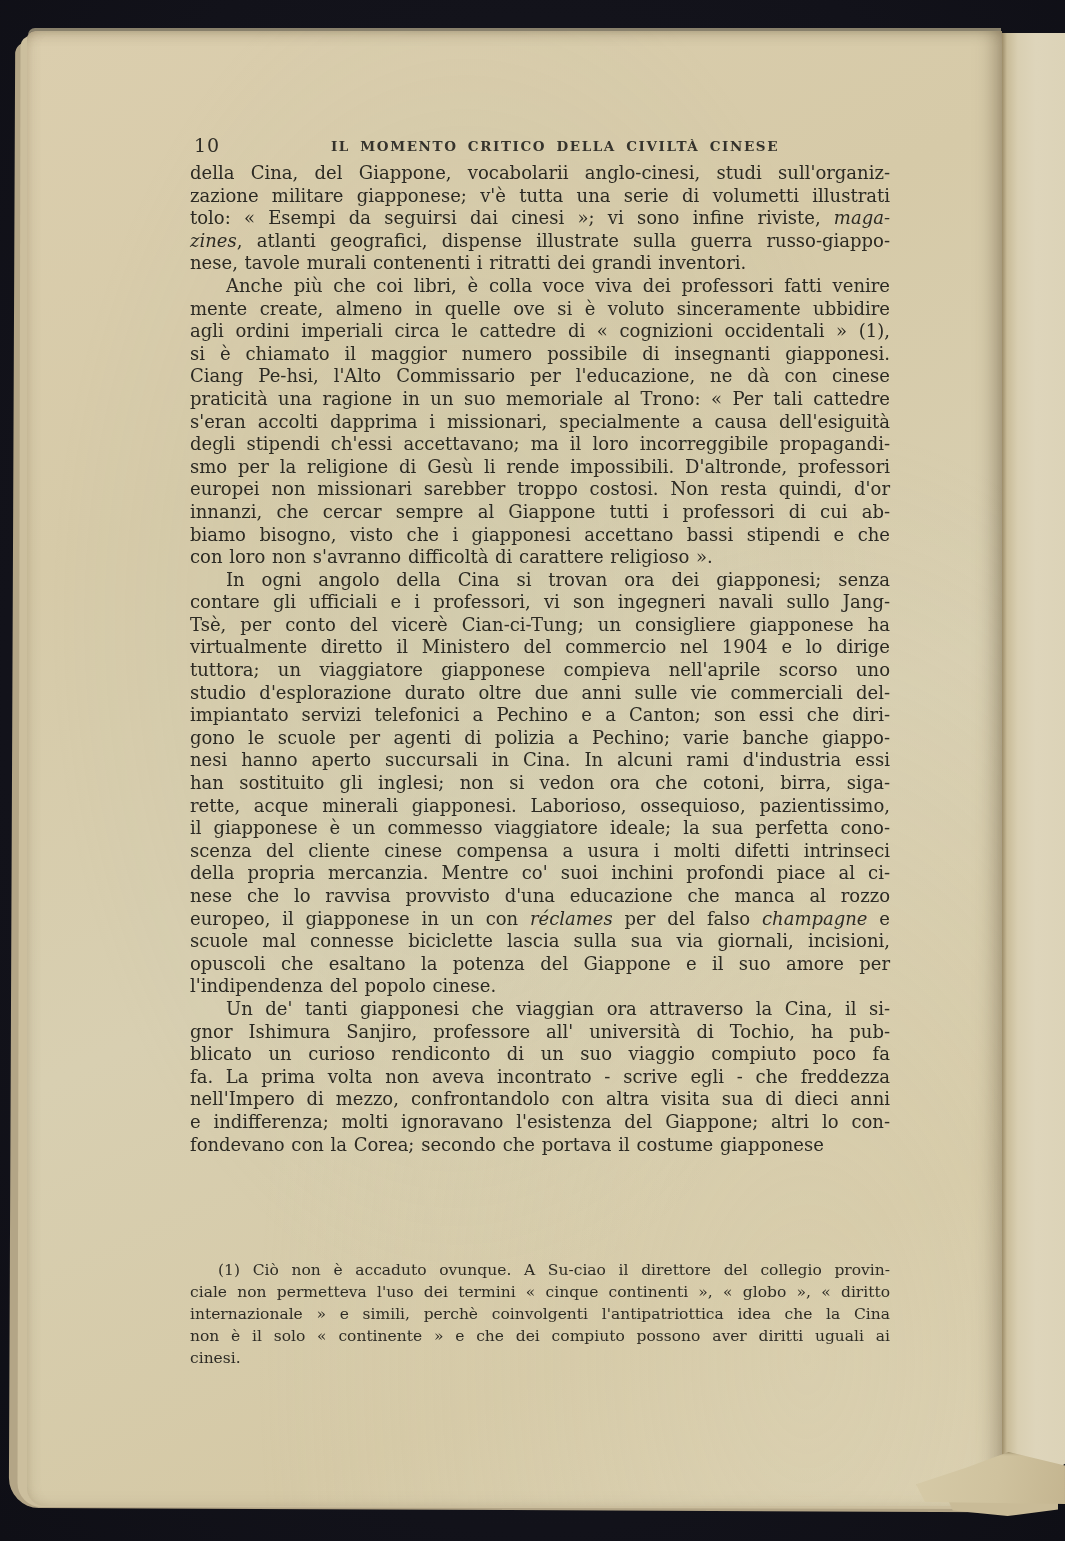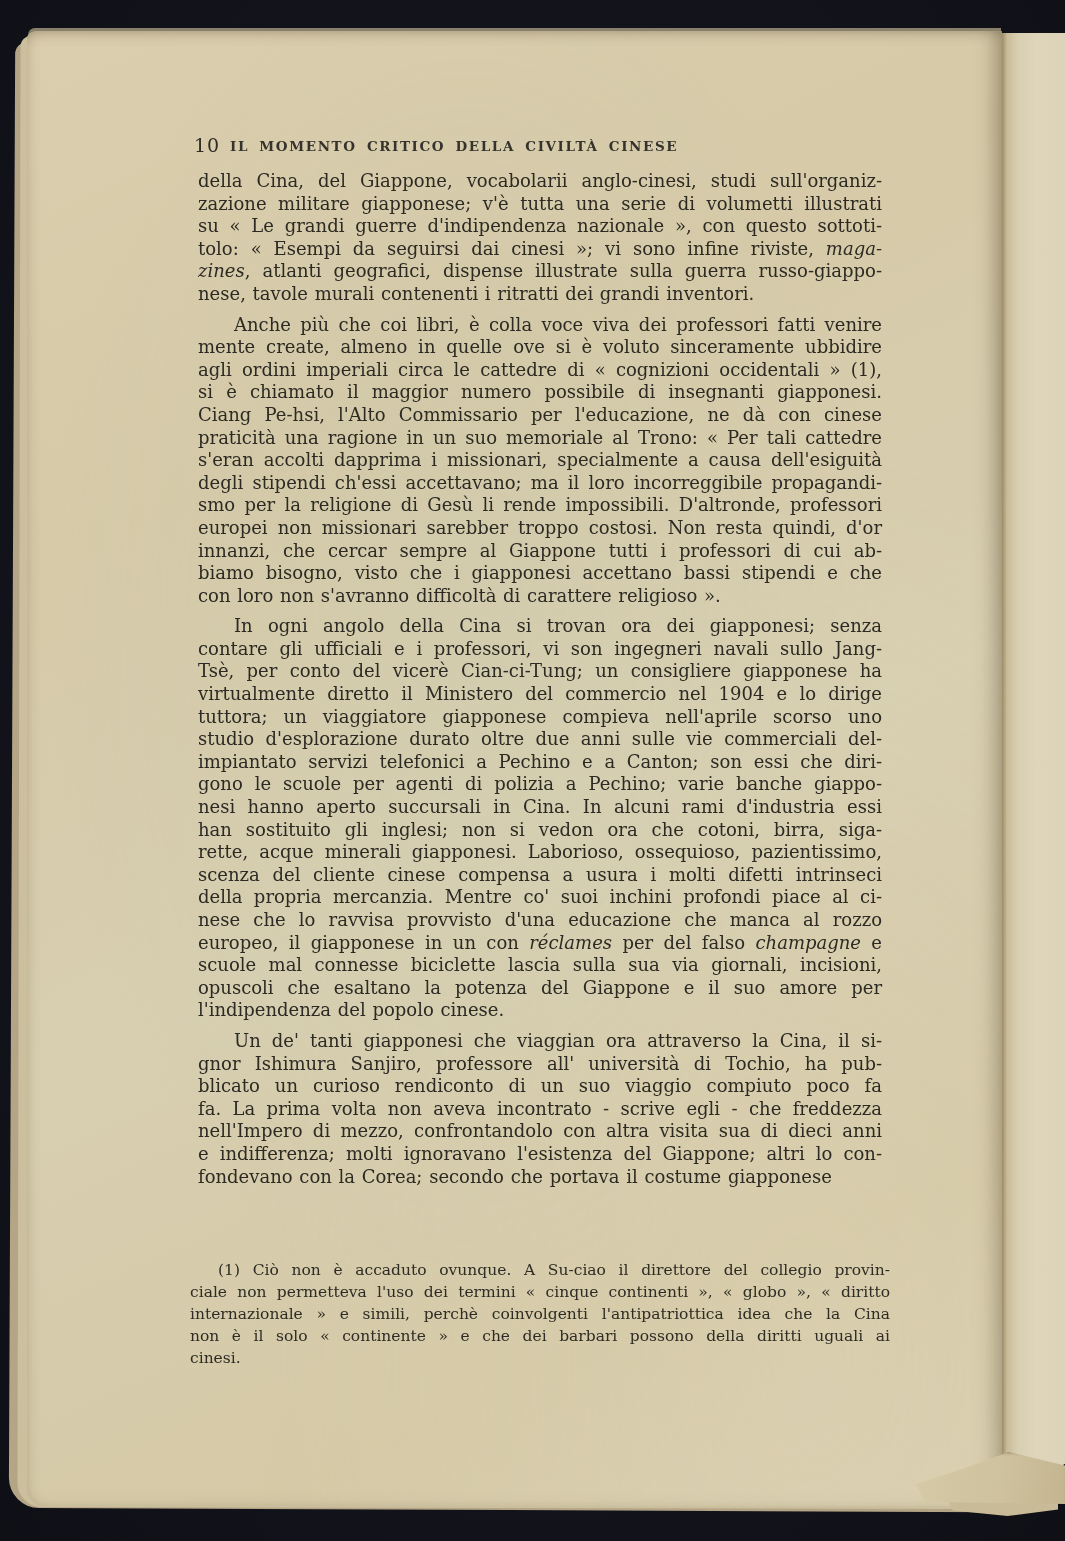--- a/index.html
+++ b/index.html
@@ -62,32 +62,33 @@
   }
 
   
   .header-row { position: absolute; left: 163px; top: 101px; width: 700px; height: 26px; }
   .page-num {
     position: absolute; left: 4px; top: 2px;
     font-size: 19px; color: #2f2d26; letter-spacing: 1px;
   }
   .running-header {
     position: absolute; left: 40px; right: 10px; top: 6px;
+    text-align: center;
     font-size: 13.5px; font-weight: bold; letter-spacing: 1.6px;
     color: #35332c;
     word-spacing: 4px;
   }
 
   .body-text {
     position: absolute; left: 163px; top: 131px; width: 700px;
     font-size: 18px; line-height: 22.6px;
     color: #2c2a23;
     word-spacing: 1px;
   }
-  .para { margin: 8px; }
+  .para { margin: 0; }
   .line { text-align: justify; text-align-last: justify; text-justify: inter-word; }
   .line.lastline { text-align-last: left; }
   .line.indent { padding-left: 36px; box-sizing: border-box; }
   .it { font-style: italic; }
 
   .footnote {
     position: absolute; left: 163px; top: 1229px; width: 700px;
     font-size: 15.5px; line-height: 21.9px;
     color: #2e2c25;
     word-spacing: 1px;
@@ -106,21 +107,20 @@
 
     <div class="header-row">
       <span class="page-num">10</span>
       <div class="running-header">IL MOMENTO CRITICO DELLA CIVILTÀ CINESE</div>
     </div>
 
     <div class="body-text">
         <div class="para">
           <div class="line"><span>della Cina, del Giappone, vocabolarii anglo-cinesi, studi sull'organiz-</span></div>
           <div class="line"><span>zazione militare giapponese; v'è tutta una serie di volumetti illustrati</span></div>
-          <div class="line"><span>su « Le grandi guerre d'indipendenza nazionale », con questo sottoti-</span></div>
           <div class="line"><span>tolo: « Esempi da seguirsi dai cinesi »; vi sono infine riviste, </span><span class="it">maga-</span></div>
           <div class="line"><span class="it">zines</span><span>, atlanti geografici, dispense illustrate sulla guerra russo-giappo-</span></div>
           <div class="line lastline"><span>nese, tavole murali contenenti i ritratti dei grandi inventori.</span></div>
         </div>
         <div class="para">
           <div class="line indent"><span>Anche più che coi libri, è colla voce viva dei professori fatti venire</span></div>
           <div class="line"><span>mente create, almeno in quelle ove si è voluto sinceramente ubbidire</span></div>
           <div class="line"><span>agli ordini imperiali circa le cattedre di « cognizioni occidentali » (1),</span></div>
           <div class="line"><span>si è chiamato il maggior numero possibile di insegnanti giapponesi.</span></div>
           <div class="line"><span>Ciang Pe-hsi, l'Alto Commissario per l'educazione, ne dà con cinese</span></div>
@@ -138,20 +138,21 @@
           <div class="line"><span>contare gli ufficiali e i professori, vi son ingegneri navali sullo Jang-</span></div>
           <div class="line"><span>Tsè, per conto del vicerè Cian-ci-Tung; un consigliere giapponese ha</span></div>
           <div class="line"><span>virtualmente diretto il Ministero del commercio nel 1904 e lo dirige</span></div>
           <div class="line"><span>tuttora; un viaggiatore giapponese compieva nell'aprile scorso uno</span></div>
           <div class="line"><span>studio d'esplorazione durato oltre due anni sulle vie commerciali del-</span></div>
           <div class="line"><span>impiantato servizi telefonici a Pechino e a Canton; son essi che diri-</span></div>
           <div class="line"><span>gono le scuole per agenti di polizia a Pechino; varie banche giappo-</span></div>
           <div class="line"><span>nesi hanno aperto succursali in Cina. In alcuni rami d'industria essi</span></div>
           <div class="line"><span>han sostituito gli inglesi; non si vedon ora che cotoni, birra, siga-</span></div>
           <div class="line"><span>rette, acque minerali giapponesi. Laborioso, ossequioso, pazientissimo,</span></div>
+          <div class="line"><span>il giapponese è un commesso viaggiatore ideale; la sua perfetta cono-</span></div>
           <div class="line"><span>scenza del cliente cinese compensa a usura i molti difetti intrinseci</span></div>
           <div class="line"><span>della propria mercanzia. Mentre co' suoi inchini profondi piace al ci-</span></div>
           <div class="line"><span>nese che lo ravvisa provvisto d'una educazione che manca al rozzo</span></div>
           <div class="line"><span>europeo, il giapponese in un con </span><span class="it">réclames</span><span> per del falso </span><span class="it">champagne</span><span> e</span></div>
           <div class="line"><span>scuole mal connesse biciclette lascia sulla sua via giornali, incisioni,</span></div>
           <div class="line"><span>opuscoli che esaltano la potenza del Giappone e il suo amore per</span></div>
           <div class="line lastline"><span>l'indipendenza del popolo cinese.</span></div>
         </div>
         <div class="para">
           <div class="line indent"><span>Un de' tanti giapponesi che viaggian ora attraverso la Cina, il si-</span></div>
@@ -161,21 +162,21 @@
           <div class="line"><span>nell'Impero di mezzo, confrontandolo con altra visita sua di dieci anni</span></div>
           <div class="line"><span>e indifferenza; molti ignoravano l'esistenza del Giappone; altri lo con-</span></div>
           <div class="line lastline"><span>fondevano con la Corea; secondo che portava il costume giapponese</span></div>
         </div>
       </div>
 
     <div class="footnote">
         <div class="line indent"><span>(1) Ciò non è accaduto ovunque. A Su-ciao il direttore del collegio provin-</span></div>
         <div class="line"><span>ciale non permetteva l'uso dei termini « cinque continenti », « globo », « diritto</span></div>
         <div class="line"><span>internazionale » e simili, perchè coinvolgenti l'antipatriottica idea che la Cina</span></div>
-        <div class="line"><span>non è il solo « continente » e che dei barbari possono della diritti uguali ai</span></div>
+        <div class="line"><span>non è il solo « continente » e che dei compiuto possono aver diritti uguali ai</span></div>
         <div class="line lastline"><span>cinesi.</span></div>
       </div>
   </div>
 
   <div class="tear"></div>
   <div class="page-next"></div>
   <div class="fold"></div>
 </div>
 
 </body></html>

